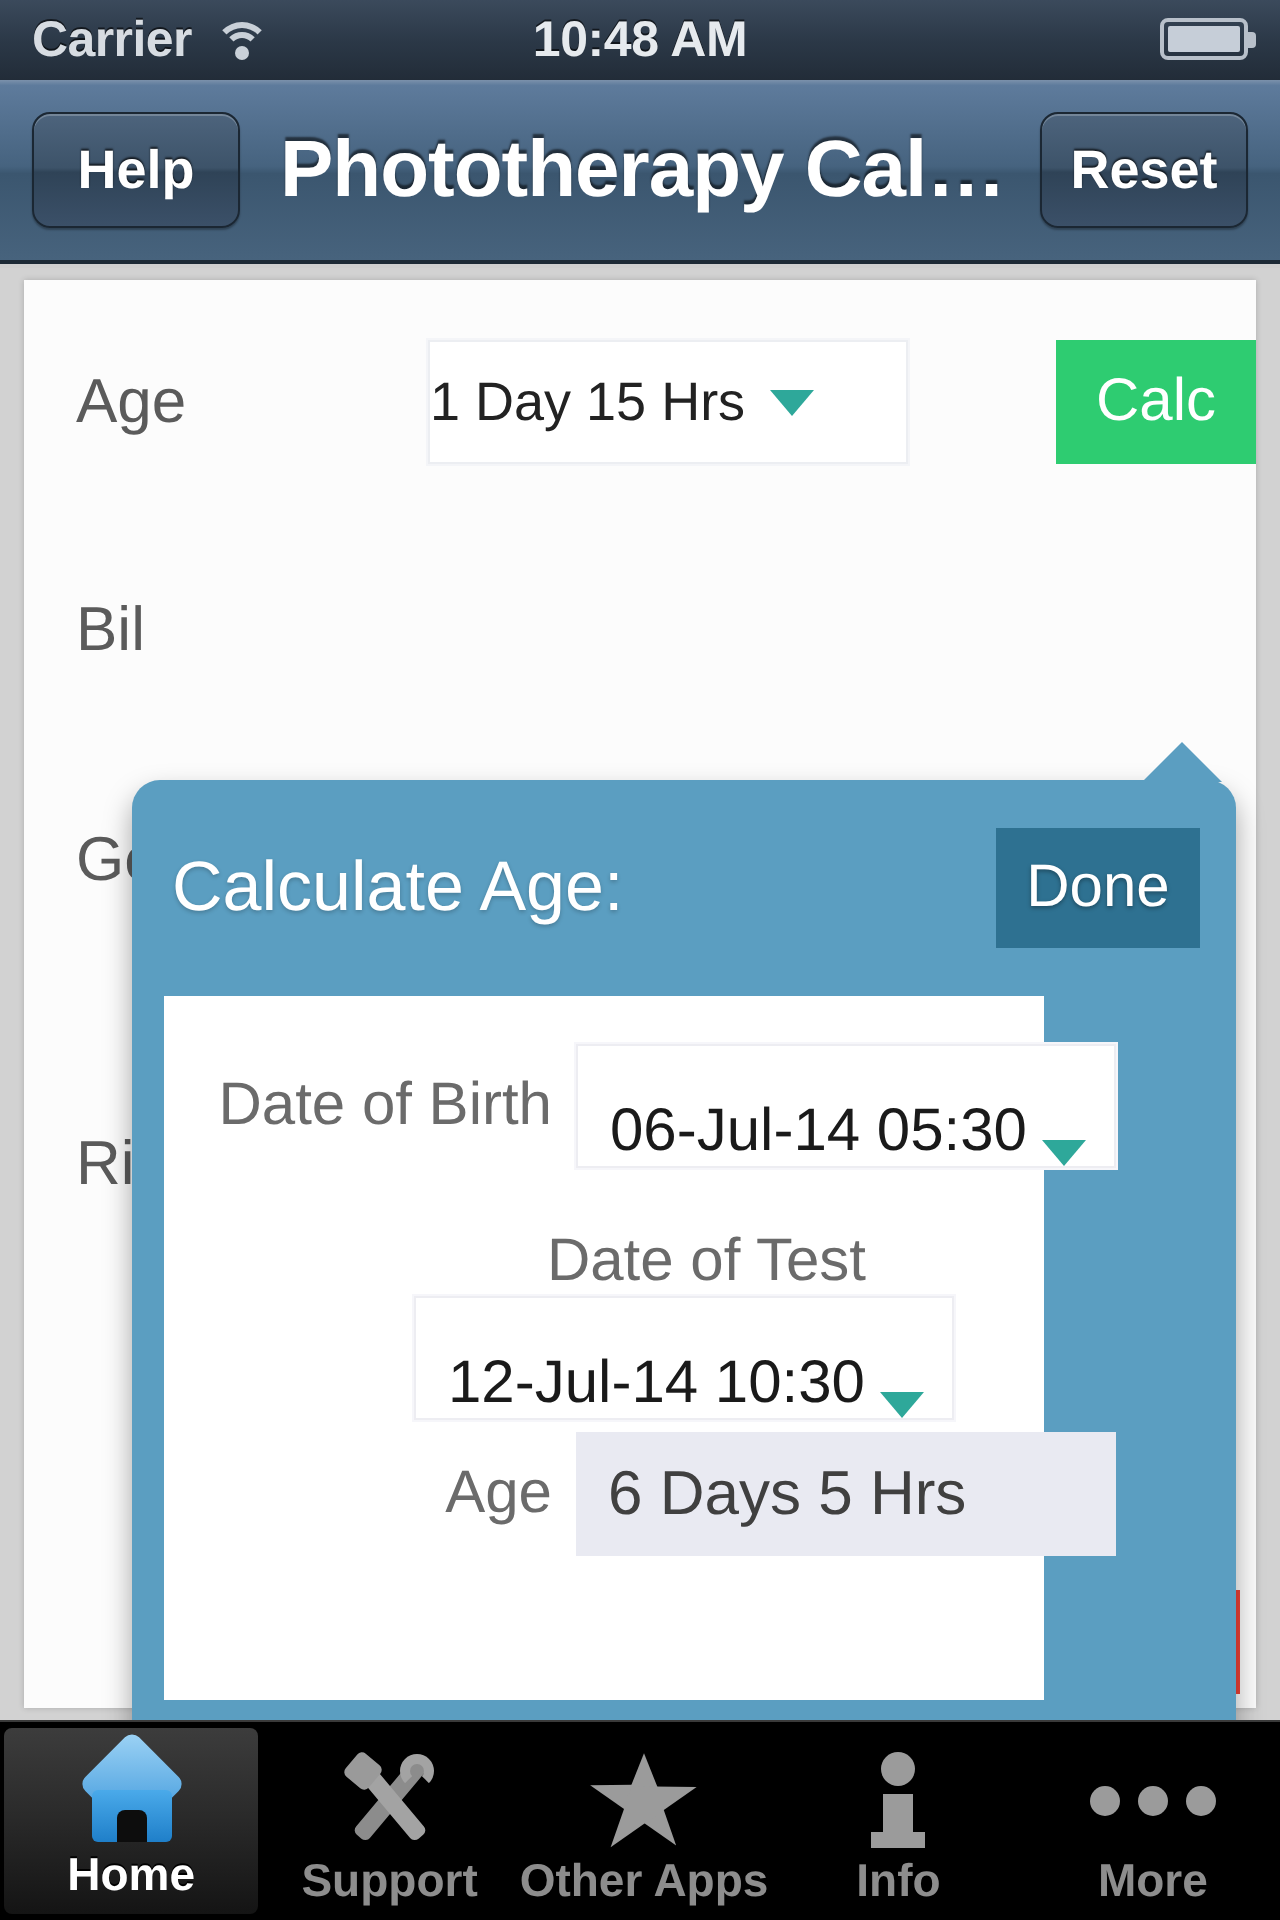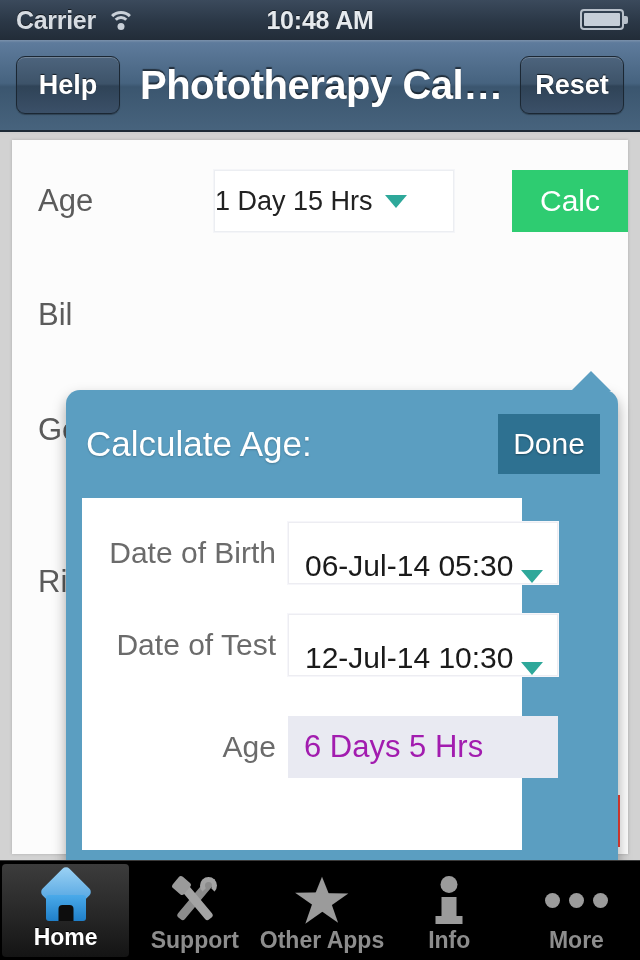--- a/index.html
+++ b/index.html
@@ -123,21 +123,21 @@
   }
   .field-val { color: #222; font-size: 27px; }
   .caret {
     width: 0; height: 0;
     border-left: 11px solid transparent;
     border-right: 11px solid transparent;
     border-top: 13px solid #2ea89a;
   }
   .calc-btn {
     position: absolute; right: 0; top: 0;
-    width: 116px; height: 62px;
+    width: 100px; height: 62px;
     background: #2ecc71;
     color: #fff; font-size: 30px;
     display: flex; align-items: center; justify-content: center;
   }
   .graph-btn {
     position: absolute; right: 8px; top: 655px;
     width: 156px; height: 52px;
     background: #ef4136;
     color: #fff; font-size: 30px;
     display: flex; align-items: center; justify-content: center; gap: 8px;
@@ -215,21 +215,21 @@
     border: 1px solid #ededf2;
     box-shadow: 0 0 0 1px #f6f6fa;
     display: flex; align-items: flex-end; padding: 0 14px 0 16px;
   }
   .pop-field .v { flex: 1; color: #1a1a1a; font-size: 30px; }
   .age-out {
     width: 270px; height: 62px;
     background: #e9eaf2;
     display: flex; align-items: center; padding-left: 16px;
   }
-  .age-out .v { color: #a21caf; font-size: 31px; }
+  .age-out .v { color: #404040; font-size: 31px; }
 
   
   .tabbar {
     position: absolute; bottom: 0; left: 0;
     width: 640px; height: 100px;
     background: #000;
     border-top: 1px solid #3a3a3a;
     display: flex;
   }
   .tab {
@@ -410,21 +410,21 @@
       <div class="pop-body">
 
         <div class="pop-row" style="top:24px;">
           <div class="pop-label">Date of Birth</div>
           <div class="pop-field">
             <span class="v">06-Jul-14 05:30</span>
             <span class="caret"></span>
           </div>
         </div>
 
-        <div class="pop-row" style="top:116px;">
+        <div class="pop-row" style="top:116px;flex-direction:column;">
           <div class="pop-label">Date of Test</div>
           <div class="pop-field">
             <span class="v">12-Jul-14 10:30</span>
             <span class="caret"></span>
           </div>
         </div>
 
         <div class="pop-row" style="top:218px;">
           <div class="pop-label">Age</div>
           <div class="age-out">

